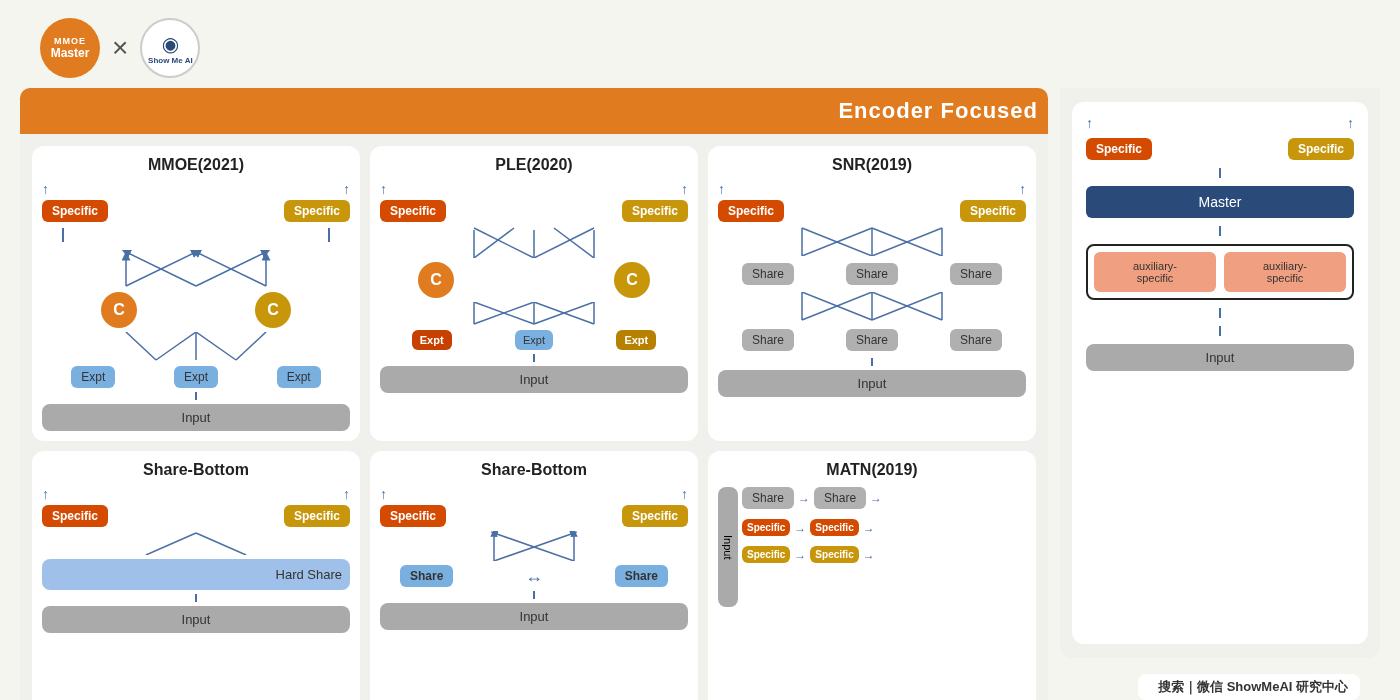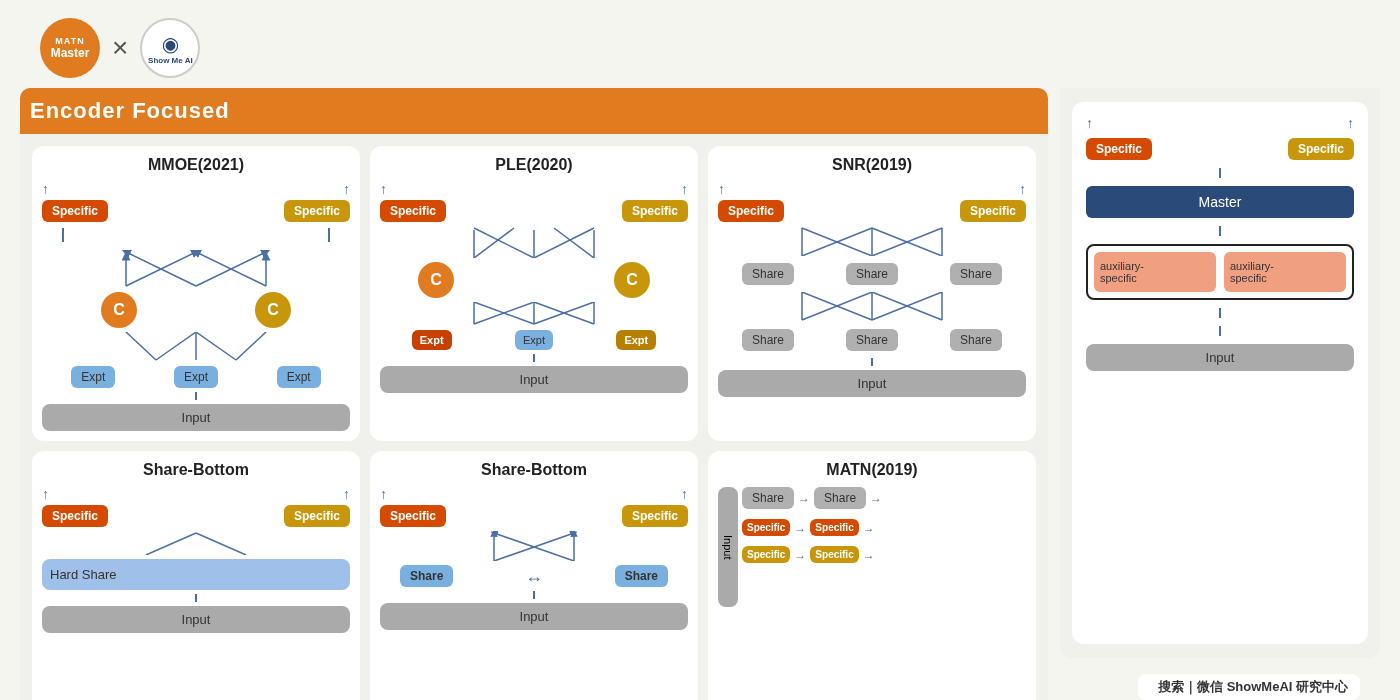--- a/index.html
+++ b/index.html
@@ -71,21 +71,21 @@
 
     
     .encoder-section {
       flex: 1;
       display: flex;
       flex-direction: column;
     }
     .section-header {
       background: #e07b20;
       border-radius: 10px 10px 0 0;
-      text-align: left;
+      text-align: right;
       color: white;
       font-size: 22px;
       font-weight: bold;
       padding: 10px;
       letter-spacing: 1px;
     }
     .encoder-grid {
       background: #f0f0ec;
       border-radius: 0 0 10px 10px;
       padding: 12px;
@@ -181,21 +181,21 @@
       background: #c8960a;
       color: white;
       border-radius: 50%;
       width: 36px; height: 36px;
       display: flex; align-items: center; justify-content: center;
       font-size: 16px; font-weight: bold;
     }
 
     
     .snr-row { display: flex; justify-content: space-around; width: 100%; margin: 3px 0; gap: 4px; }
-    .hard-share { background: #9fc0e8; border-radius: 8px; padding: 8px; width: 100%; text-align: left; font-size: 13px; color: #333; }
+    .hard-share { background: #9fc0e8; border-radius: 8px; padding: 8px; width: 100%; text-align: right; font-size: 13px; color: #333; }
 
     
     .matn-outer { display: flex; width: 100%; gap: 4px; }
     .matn-input-vert {
       background: #aaa;
       border-radius: 8px;
       padding: 6px 4px;
       font-size: 11px;
       writing-mode: vertical-lr;
       text-orientation: mixed;
@@ -227,20 +227,21 @@
       text-align: center;
       width: 100%;
     }
     .box-aux-row { display: flex; gap: 8px; width: 100%; border: 2px solid #222; border-radius: 8px; padding: 6px; }
     .box-aux {
       background: #f0a080;
       color: #333;
       border-radius: 6px;
       padding: 8px 6px;
       font-size: 11px;
+      text-align: center;
       flex: 1;
     }
     .box-encoder-share {
       background: #2a4a7a;
       color: white;
       border-radius: 6px;
       padding: 8px;
       font-size: 13px;
       text-align: center;
       width: 100%;
@@ -280,21 +281,21 @@
     .ple-expt-orange { background: #c84000; color: white; border-radius: 6px; padding: 4px 8px; font-size: 11px; font-weight: bold; }
     .ple-expt-gold { background: #b88000; color: white; border-radius: 6px; padding: 4px 8px; font-size: 11px; font-weight: bold; }
     .ple-expt-blue { background: #7ab0e0; color: #333; border-radius: 6px; padding: 4px 8px; font-size: 11px; }
   </style>
 </head>
 <body>
 
 <div class="header">
   <div class="logo-area">
     <div class="algo-master">
-      <span class="algo">MATN</span>
+      <span class="algo">MMOE</span>
       <span class="master">Master</span>
     </div>
     <span class="times">×</span>
     <div class="showmeai-logo">
       <div class="showmeai-inner">
         <span class="showmeai-icon">◉</span>
         <span style="font-size:8px; color:#2a4a7a; font-weight:bold;">Show Me AI</span>
       </div>
     </div>
   </div>

